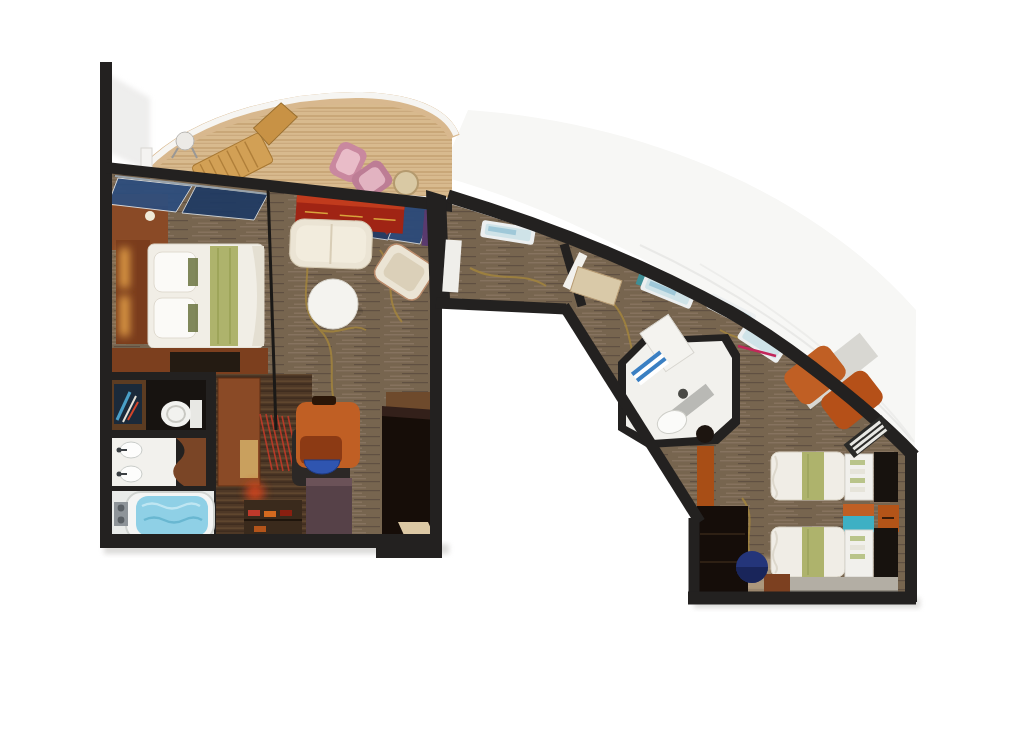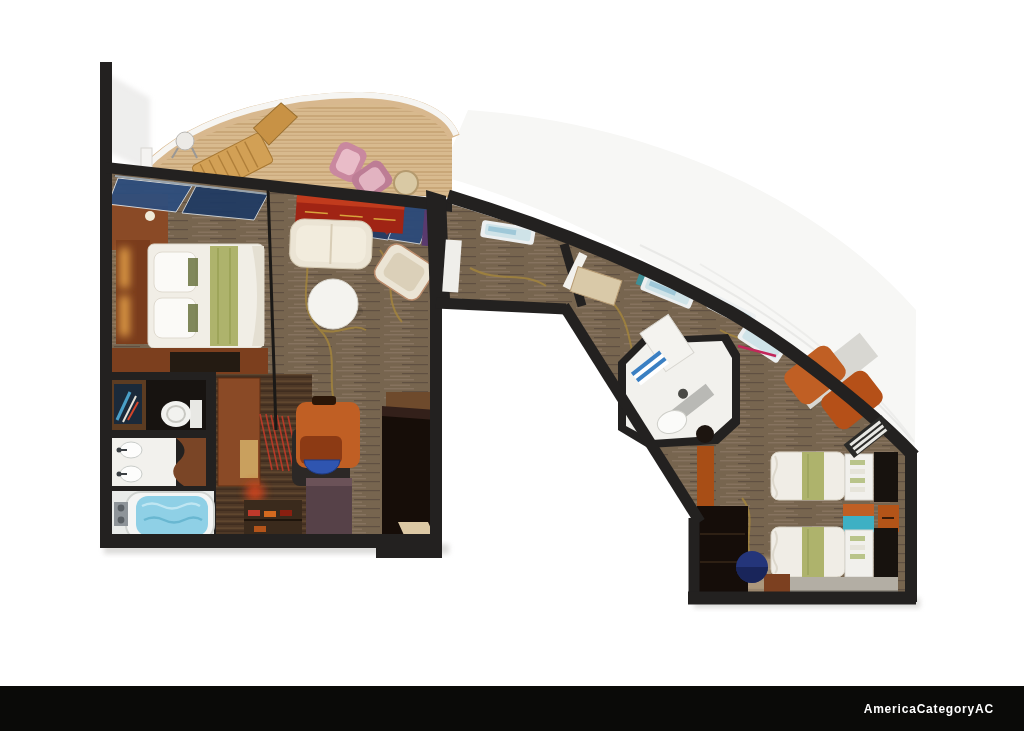--- a/index.html
+++ b/index.html
@@ -364,17 +364,14 @@
     <path d="M911,452 L911,602" fill="none" style="stroke:var(--wall,#232120)" stroke-width="12"></path>
     <g transform="rotate(-38 868 437)">
       <rect x="844" y="428" width="48" height="17" fill="#2a2a28"></rect>
       <rect x="849" y="431" width="38" height="3" fill="#e8e8e4"></rect>
       <rect x="849" y="436" width="38" height="3" fill="#e8e8e4"></rect>
       <rect x="849" y="441" width="38" height="3" fill="#e8e8e4"></rect>
     </g>
   </g>
 </svg>
 
-<div class="footer-bar">
-  <span class="footer-label">AmericaCategoryAC</span>
+
 </div>
 
-</div>
-
 </body></html>

